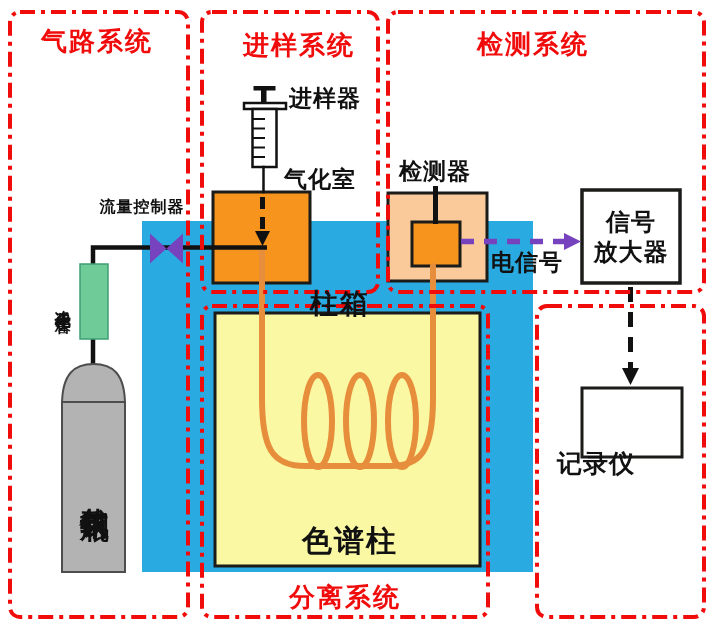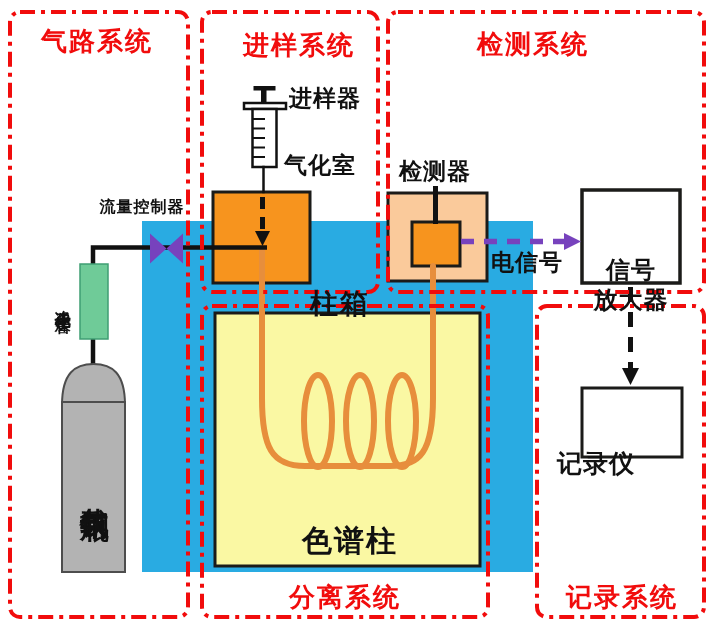--- a/index.html
+++ b/index.html
@@ -13,21 +13,21 @@
     white-space:nowrap;color:#111;font-weight:bold;line-height:1.1;text-align:right;
   }
   .lbl.red{color:#F10C0C;font-size:26px;letter-spacing:2px;}
   .lbl.black-lg{font-size:28px;letter-spacing:2px;}
   .lbl.black-md{font-size:23px;letter-spacing:1px;}
   .lbl.vert{
     writing-mode:vertical-rl;text-orientation:upright;letter-spacing:2px;
   }
   .boxtext{
     position:absolute;display:flex;flex-direction:column;align-items:center;justify-content:center;
-    color:#111;font-weight:bold;text-align:center;margin-top:48px;
+    color:#111;font-weight:bold;text-align:center;
   }
   .boxtext span{display:block;font-size:24px;letter-spacing:1px;line-height:1.25;}
 </style>
 </head>
 <body>
 
 <div class="stage">
 
   <svg width="716" height="634" viewBox="0 0 716 634">
 
@@ -98,27 +98,26 @@
       <rect x="388" y="12" width="316" height="280" rx="10" stroke="#F10C0C"></rect>
       <rect x="202" y="306" width="286" height="311" rx="10" stroke="#F10C0C"></rect>
       <rect x="537" y="306" width="167" height="311" rx="10" stroke="#F10C0C"></rect>
     </g>
   </svg>
 
   <div class="lbl red" style="left:97px;top:41px;">气路系统</div>
   <div class="lbl red" style="left:288px;top:45px;margin-left:11px;">进样系统</div>
   <div class="lbl red" style="left:533px;top:44px;">检测系统</div>
   <div class="lbl red" style="left:345px;top:597px;">分离系统</div>
-  <div class="lbl red" style="left:622px;top:597px;">记录系统</div>
 
   <div class="lbl black-md" style="left:142px;top:207px;font-size:16px;">流量控制器</div>
   <div class="lbl vert" style="left:63px;top:302px;font-size:16px;">净化干燥管</div>
   <div class="lbl vert" style="left:94px;top:488px;font-size:29px;">载气钢瓶</div>
   <div class="lbl black-md" style="left:325px;top:99px;">进样器</div>
-  <div class="lbl black-md" style="left:320px;top:166px;">气化室</div>
+  <div class="lbl black-md" style="left:320px;top:180px;">气化室</div>
   <div class="lbl black-lg" style="left:340px;top:296px;margin-top:8px;">柱箱</div>
   <div class="lbl black-md" style="left:435px;top:172px;">检测器</div>
   <div class="lbl black-md" style="left:527px;top:263px;">电信号</div>
   <div class="lbl black-lg" style="left:350px;top:503px;font-size:30px;margin-top:37px;">色谱柱</div>
 
   <div class="boxtext" style="left:582px;top:190px;width:98px;height:93px;">
     <span>信号</span>
     <span>放大器</span>
   </div>
 

